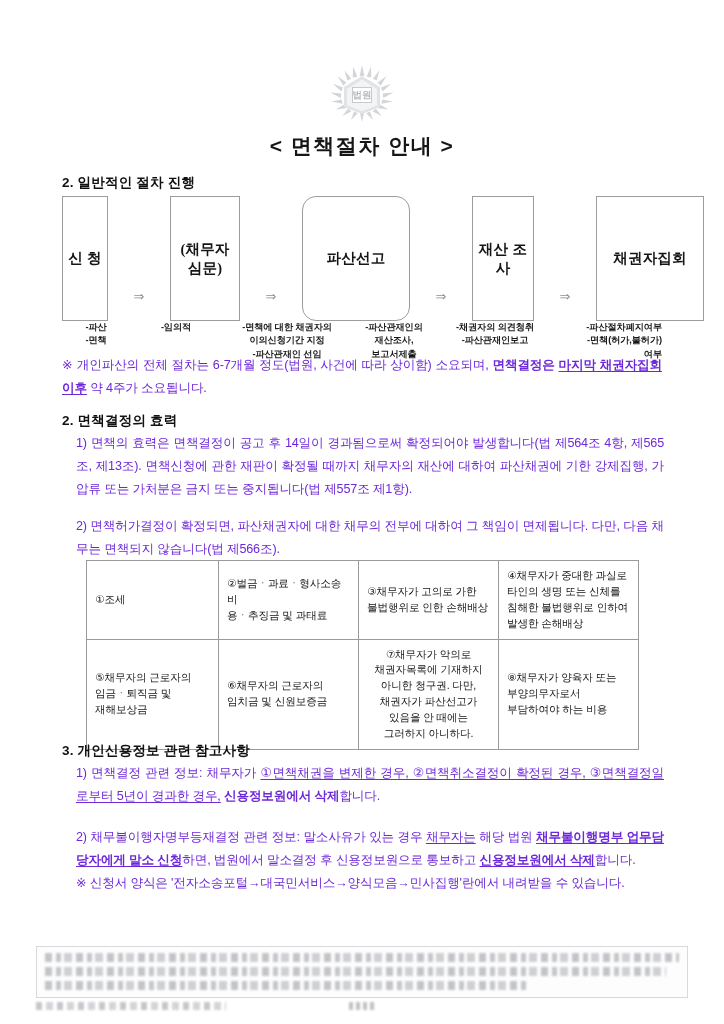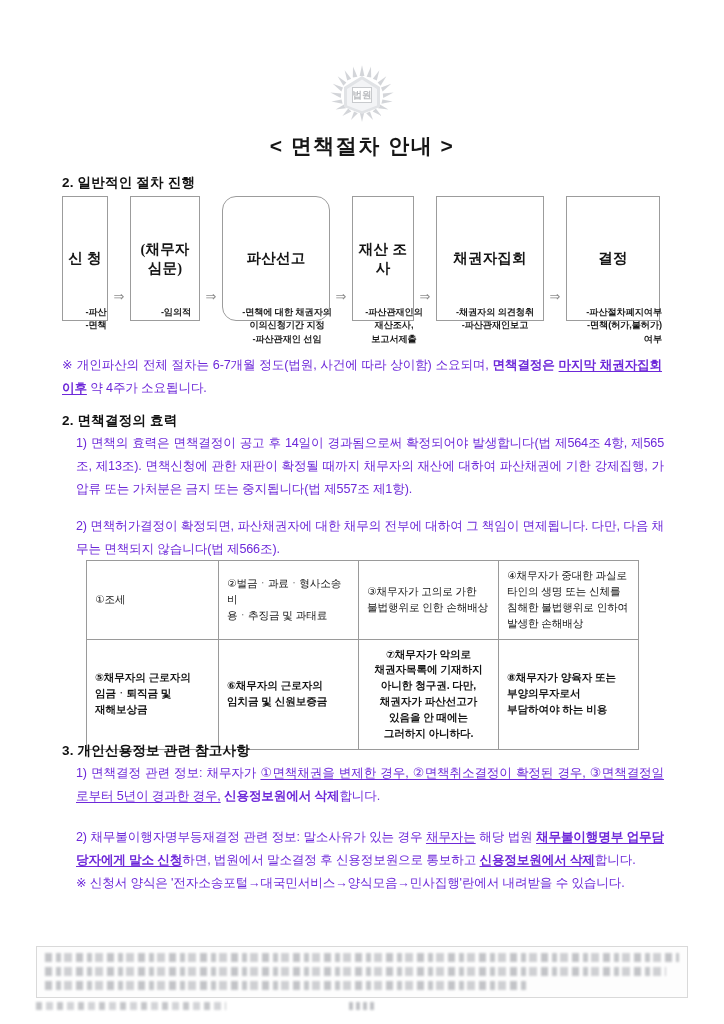--- a/index.html
+++ b/index.html
@@ -55,20 +55,21 @@
   #sec2-head { left: 62px; top: 412px; }
   #sec3-head { left: 62px; top: 742px; }
 
   
   .flow {
     position: absolute;
     left: 62px; top: 196px;
     width: 600px; height: 125px;
     display: flex;
     align-items: stretch;
+    gap: 20px;
   }
   .flow-box {
     border: 1px solid #9c9c9c;
     display: flex;
     align-items: center;
     justify-content: center;
     text-align: center;
     font-size: 14.5px;
     font-weight: bold;
     line-height: 1.28;
@@ -103,20 +104,21 @@
     display: flex;
     align-items: flex-start;
   }
   .fn {
     font-size: 9.2px;
     font-weight: bold;
     line-height: 1.45;
     color: #1a1a1a;
     white-space: pre-line;
     letter-spacing: -.1px;
+    margin-top: 15px;
   }
   .fn-0 { flex: 0 0 68px; text-align: center; }
   .fn-1 { flex: 0 0 92px; text-align: center; }
   .fn-2 { flex: 0 0 130px; text-align: center; }
   .fn-3 { flex: 0 0 84px; text-align: center; }
   .fn-4 { flex: 0 0 118px; text-align: center; }
   .fn-5 { flex: 0 0 108px; text-align: right; }
 
   
   .para {
@@ -150,21 +152,21 @@
     border: 1px solid #9a9a9a;
     font-size: 10.6px;
     line-height: 1.5;
     color: #141414;
     padding: 7px 8px;
     vertical-align: middle;
     white-space: pre-line;
     letter-spacing: -.1px;
   }
   .tbl tr:first-child td { height: 66px; }
-  .tbl tr:last-child td  { height: 92px; font-weight: bold; }
+  .tbl tr:last-child td  { height: 92px; }
   .col-a { width: 132px; }
   .col-b { width: 140px; }
   .col-c { width: 140px; }
   .col-d { width: 140px; }
   .ct { text-align: center; }
 
   
   .redact-box {
     position: absolute;
     left: 36px; top: 946px;

